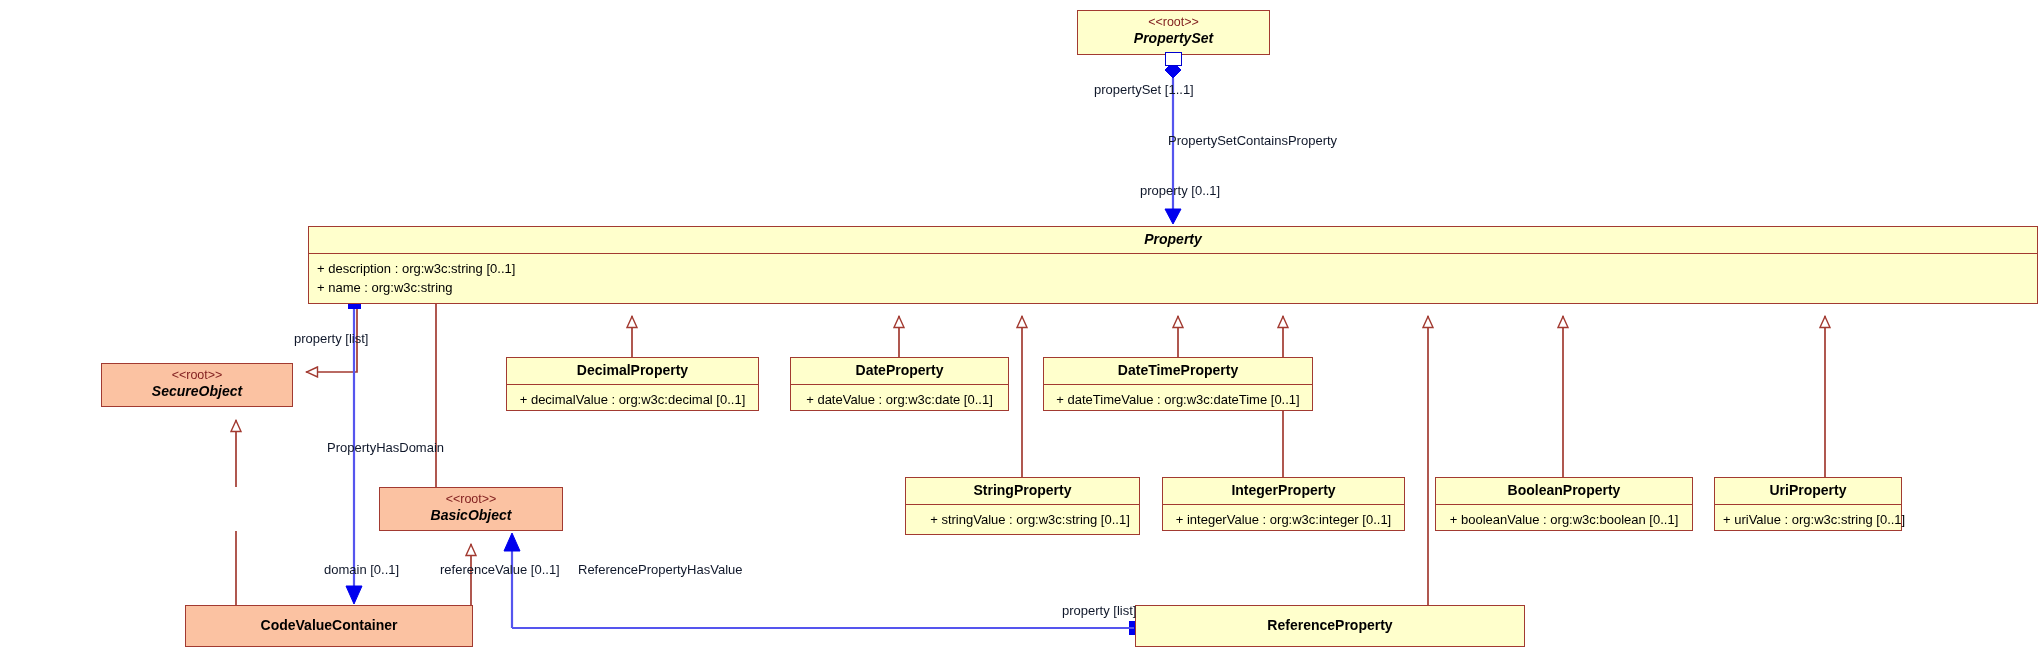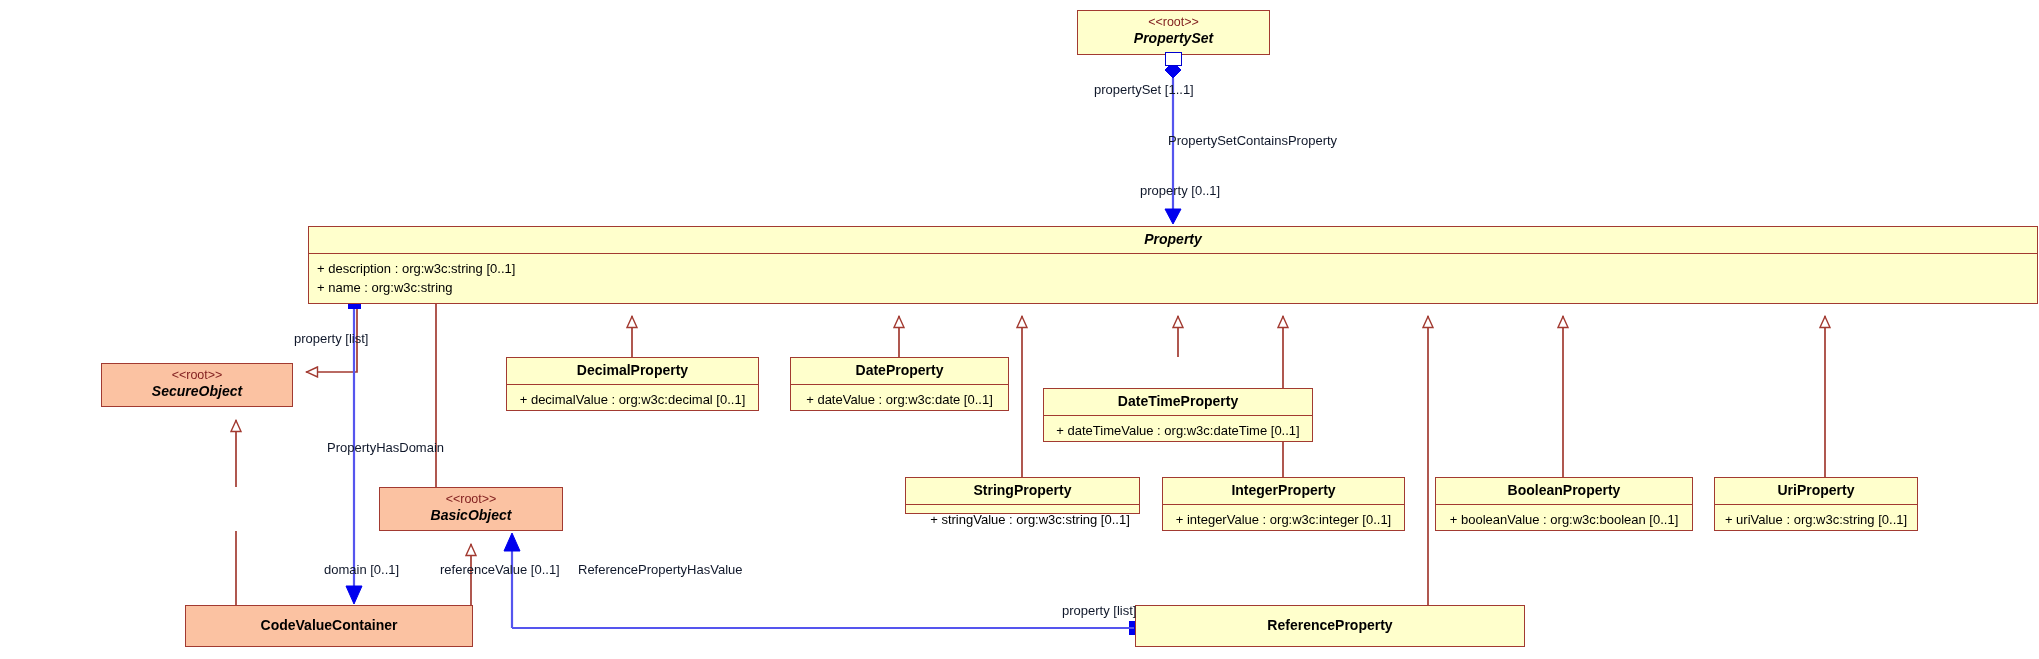--- a/index.html
+++ b/index.html
@@ -221,30 +221,30 @@
 
   <div class="uml-class" style="left:790px; top:357px; width:219px; height:54px;">
     <div class="cls-header with-attrs">
       <span class="cls-name">DateProperty</span>
     </div>
     <div class="cls-attrs" style="text-align:center;">
       <span class="attr">+ dateValue : org:w3c:date [0..1]</span>
     </div>
   </div>
 
-  <div class="uml-class" style="left:1043px; top:357px; width:270px; height:54px;margin-top:31px;">
+  <div class="uml-class" style="left:1043px; top:357px; width:270px; height:54px;">
     <div class="cls-header with-attrs">
       <span class="cls-name">DateTimeProperty</span>
     </div>
     <div class="cls-attrs" style="text-align:center;">
       <span class="attr">+ dateTimeValue : org:w3c:dateTime [0..1]</span>
     </div>
   </div>
 
-  <div class="uml-class" style="left:905px; top:477px; width:235px; height:37px;">
+  <div class="uml-class" style="left:905px; top:477px; width:235px; height:58px;">
     <div class="cls-header with-attrs">
       <span class="cls-name">StringProperty</span>
     </div>
     <div class="cls-attrs" style="text-align:center;padding-left:23px;">
       <span class="attr">+ stringValue : org:w3c:string [0..1]</span>
     </div>
   </div>
 
   <div class="uml-class" style="left:1162px; top:477px; width:243px; height:54px;">
     <div class="cls-header with-attrs">
@@ -257,21 +257,21 @@
 
   <div class="uml-class" style="left:1435px; top:477px; width:258px; height:54px;">
     <div class="cls-header with-attrs">
       <span class="cls-name">BooleanProperty</span>
     </div>
     <div class="cls-attrs" style="text-align:center;">
       <span class="attr">+ booleanValue : org:w3c:boolean [0..1]</span>
     </div>
   </div>
 
-  <div class="uml-class" style="left:1714px; top:477px; width:204px; height:54px;">
+  <div class="uml-class" style="left:1714px; top:477px; width:188px; height:54px;">
     <div class="cls-header with-attrs">
       <span class="cls-name">UriProperty</span>
     </div>
     <div class="cls-attrs" style="text-align:center;">
       <span class="attr">+ uriValue : org:w3c:string [0..1]</span>
     </div>
   </div>
 
   <div class="uml-class" style="left:1135px; top:605px; width:390px; height:42px;">
     <div class="cls-header" style="padding-top:11px;">

